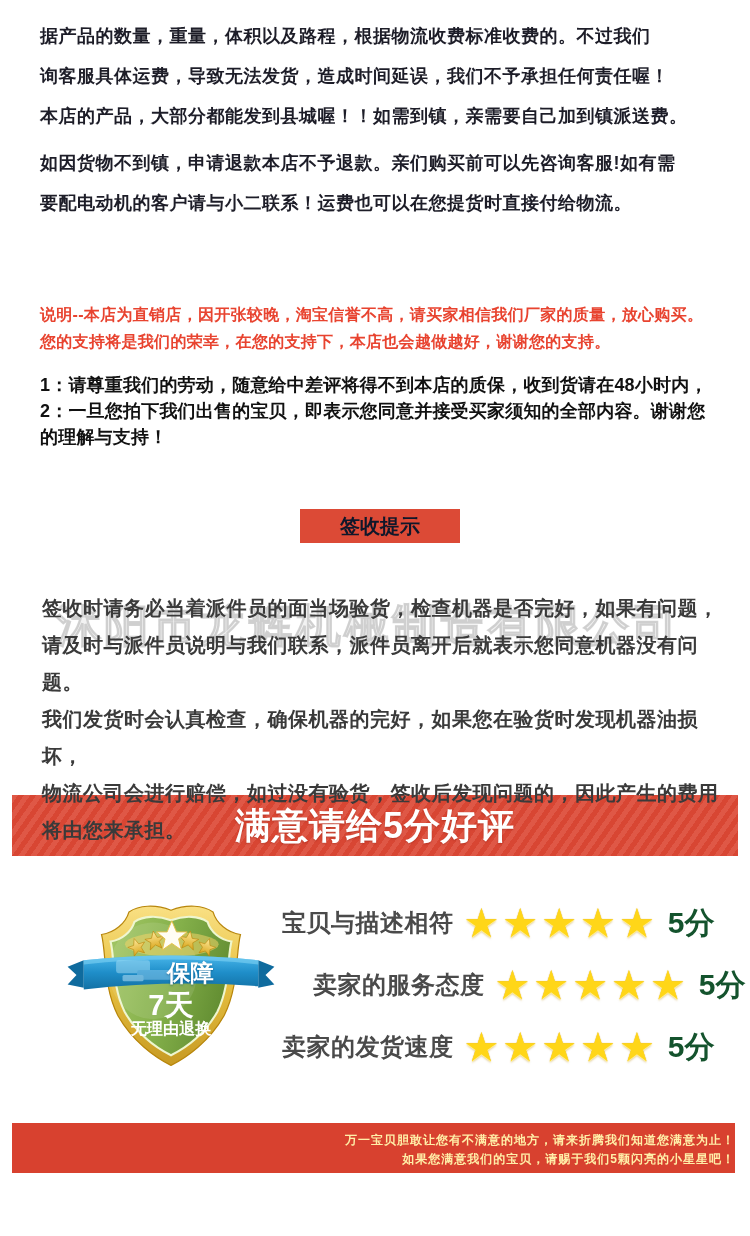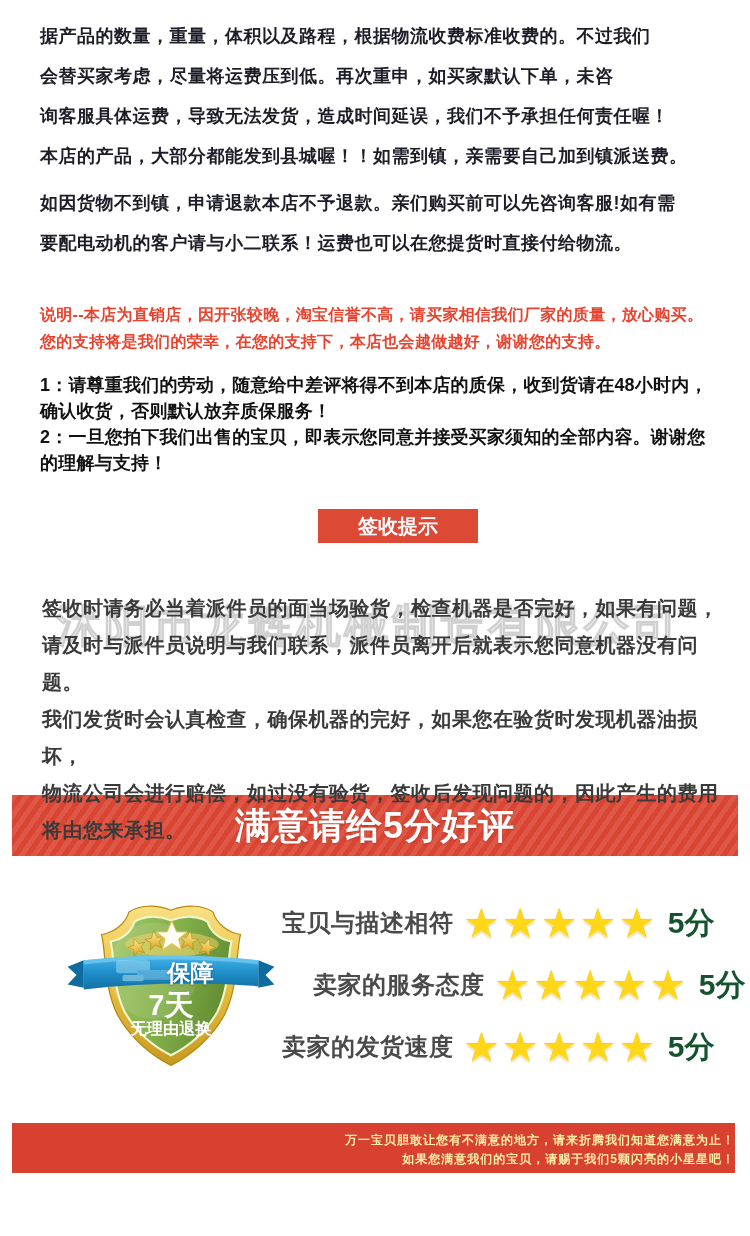--- a/index.html
+++ b/index.html
@@ -20,22 +20,22 @@
   .shipping .gap-before{margin-top:7px;}
   
   .store-note{left:40px;top:301px;width:680px;color:var(--note-red,#e8432f);
     font-size:16px;font-weight:700;line-height:27px;letter-spacing:0.3px;}
   
   .notice{left:40px;top:372px;width:690px;color:#111;}
   .notice-title{font-size:24px;font-weight:700;line-height:32px;}
   .notice-line{font-size:18px;font-weight:700;line-height:26px;letter-spacing:0.2px;}
   
   .sign-btn{left:300px;top:509px;width:160px;height:34px;background:var(--button-red,#dc4a36);
-    color:#ffffff;font-size:20px;font-weight:700;text-align:center;line-height:34px;
-    border:none;display:block;cursor:pointer;margin-left:18px;}
+    color:#0f172a;font-size:20px;font-weight:700;text-align:center;line-height:34px;
+    border:none;display:block;cursor:pointer;}
   
   .inspection{left:42px;top:590px;width:690px;color:var(--inspection-text,#3a3a3a);
     font-size:20px;font-weight:700;line-height:37px;letter-spacing:0.5px;}
   .watermark{left:56px;top:596px;width:660px;font-size:45px;font-weight:700;
     letter-spacing:3px;white-space:nowrap;color:rgba(175,175,175,0.16);
     -webkit-text-stroke:1px rgba(165,165,165,0.45);z-index:0;}
   .inspection{z-index:1;}
   
   .rating-banner{left:12px;top:795px;width:726px;height:61px;
     background:
@@ -58,35 +58,33 @@
   .footer-banner{left:12px;top:1123px;width:723px;height:50px;
     background:var(--footer-red,#d8412f);color:var(--footer-text,#ffefa8);
     font-size:12px;font-weight:700;text-align:right;padding-top:8px;
     letter-spacing:1px;line-height:19px;}
 </style>
 </head>
 <body>
 
 <div class="abs shipping">
   <div>据产品的数量，重量，体积以及路程，根据物流收费标准收费的。不过我们</div>
-  <div>会替买家考虑，尽量将运费压到低。再次重申，如买家默认下单，未咨</div>
   <div>询客服具体运费，导致无法发货，造成时间延误，我们不予承担任何责任喔！</div>
   <div>本店的产品，大部分都能发到县城喔！！如需到镇，亲需要自己加到镇派送费。</div>
   <div class="gap-before">如因货物不到镇，申请退款本店不予退款。亲们购买前可以先咨询客服!如有需</div>
   <div>要配电动机的客户请与小二联系！运费也可以在您提货时直接付给物流。</div>
 </div>
 
 <div class="abs store-note">
   <div>说明--本店为直销店，因开张较晚，淘宝信誉不高，请买家相信我们厂家的质量，放心购买。</div>
   <div>您的支持将是我们的荣幸，在您的支持下，本店也会越做越好，谢谢您的支持。</div>
 </div>
 
 <div class="abs notice">
   <div class="notice-line">1：请尊重我们的劳动，随意给中差评将得不到本店的质保，收到货请在48小时内，</div>
-  <div class="notice-line">确认收货，否则默认放弃质保服务！</div>
   <div class="notice-line">2：一旦您拍下我们出售的宝贝，即表示您同意并接受买家须知的全部内容。谢谢您</div>
   <div class="notice-line">的理解与支持！</div>
 </div>
 
 <button class="abs sign-btn">签收提示</button>
 
 <div class="abs watermark">沭阳市龙辉机械制造有限公司</div>
 
 <div class="abs inspection">
   <div>签收时请务必当着派件员的面当场验货，检查机器是否完好，如果有问题，</div>

